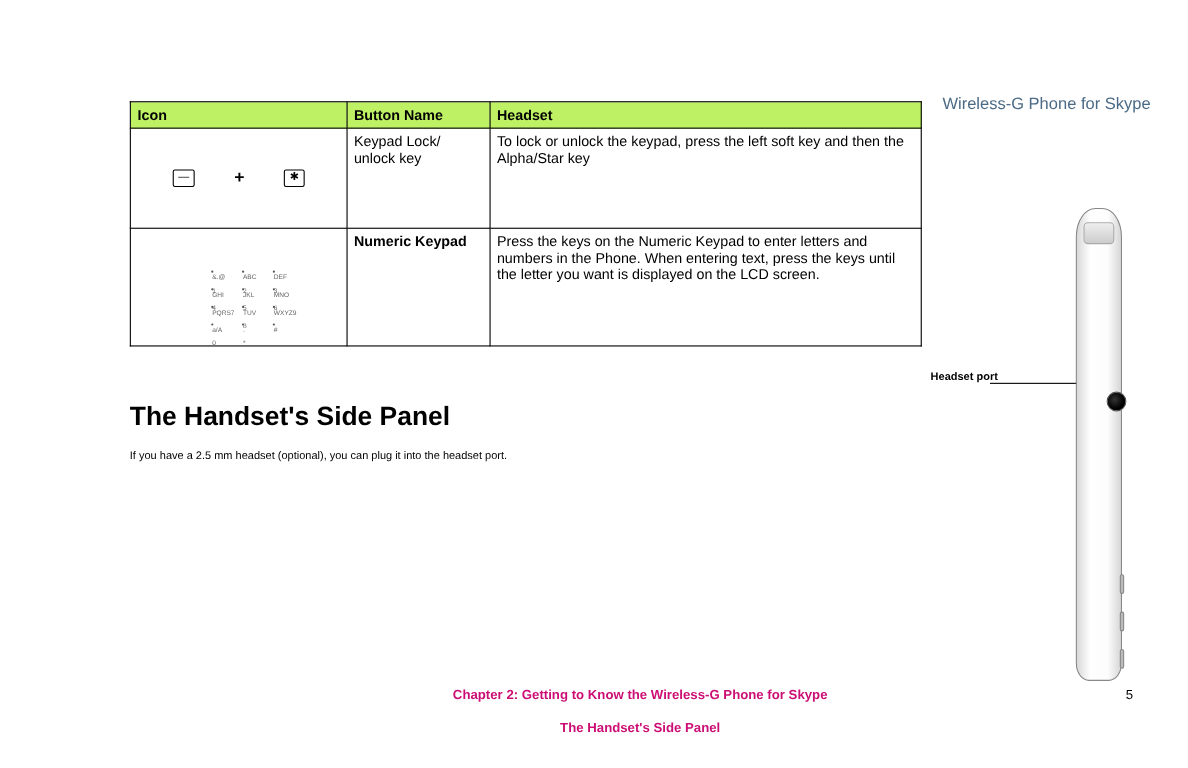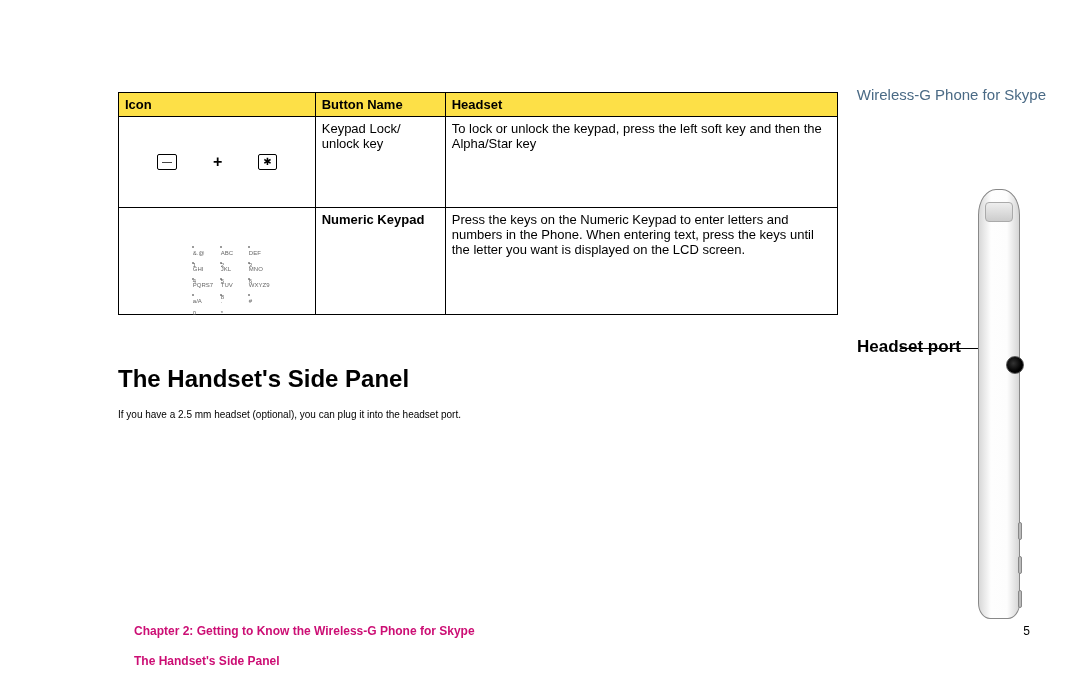--- a/index.html
+++ b/index.html
@@ -25,21 +25,21 @@
     width: 720px;
     margin-top: 25px;
     font-size: 13px;
   }
   .main-table th, .main-table td {
     border: 1px solid #000;
     padding: 4px 6px;
     text-align: left;
     vertical-align: top;
   }
-  .main-table th { font-weight: bold; background: #fde047; }
+  .main-table th { font-weight: bold; background: #bef264; }
   .col-icon { width: 110px; }
   .col-btn  { width: 130px; }
   .icon-cell { text-align: center; vertical-align: middle; }
   .icon-lock {
     display: inline-flex;
     align-items: center;
     gap: 4px;
   }
   .keycap {
     display: inline-block;
@@ -127,22 +127,22 @@
     display: block;
     width: 4px; height: 18px;
     background: #bbb;
     border: 1px solid #888;
     border-radius: 2px;
     margin-bottom: 6px;
   }
   .callout-label {
     position: absolute;
     top: 148px;
-    left: 15px;
-    font-size: 17px;
+    left: 4px;
+    font-size: 10px;
     font-weight: bold;
     line-height: 1.2;
   }
   .callout-line {
     position: absolute;
     top: 159px;
     left: 58px;
     width: 110px;
     height: 1px;
     background: #000;
@@ -156,20 +156,21 @@
     font-size: 13px;
     font-weight: bold;
   }
 
   .footer {
     position: absolute;
     left: 70px;
     right: 50px;
     bottom: 30px;
     font-size: 12px;
+    text-align: center;
   }
   .footer-chapter { color: #cc0e74; font-weight: bold; }
   .footer-section { color: #cc0e74; font-weight: bold; }
   .footer-page { position: absolute; right: 0; top: 0; color: #000; }
 </style>
 </head>
 <body>
 
 <div class="header-right">Wireless-G Phone for Skype</div>
 

